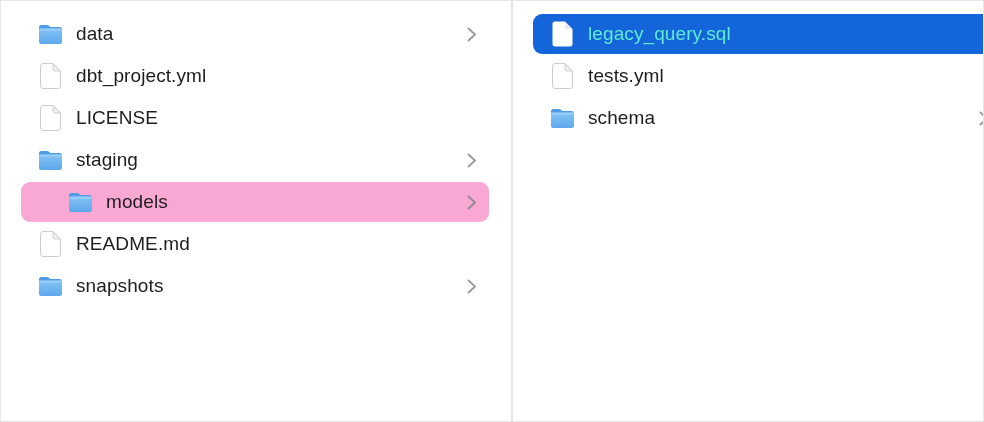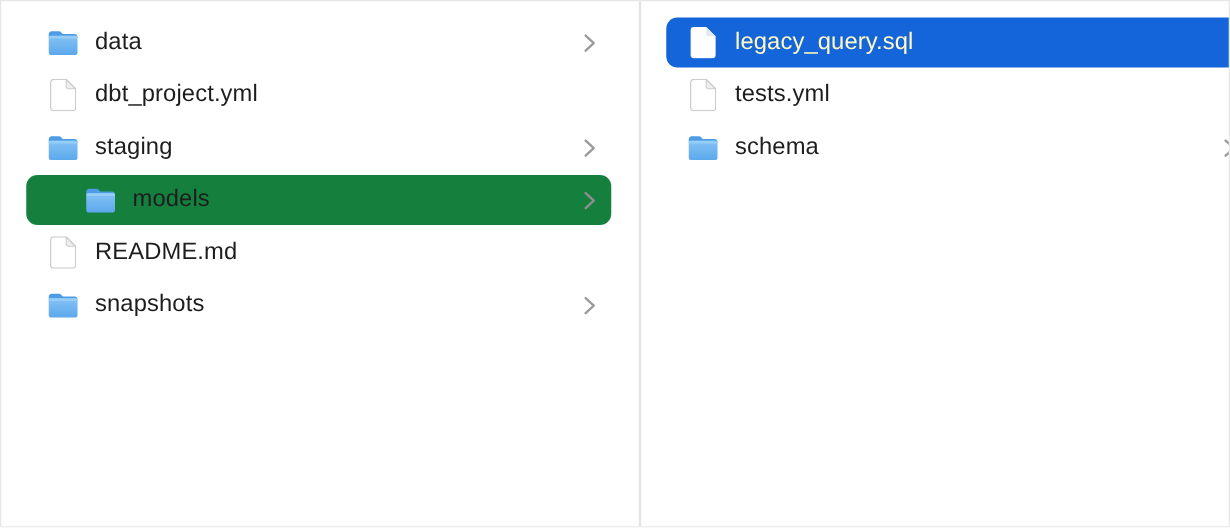--- a/index.html
+++ b/index.html
@@ -8,26 +8,26 @@
     border:1px solid #e7e7e7;background:#fff;
     display:flex;overflow:hidden;
     font-family:"Liberation Sans","DejaVu Sans",sans-serif;
   }
   .col{width:510px;box-sizing:border-box;padding-top:11px;flex:none;}
   .col-divider{width:2px;background:#e5e5e5;flex:none;}
   .row{
     height:40px;margin:2px 22px 2px 20px;padding:0 12px 0 16px;
     display:flex;align-items:center;border-radius:9px;
   }
-  .row.sel-gray{background:#15803d;padding-left:46px;}
+  .row.sel-gray{background:#f9a8d4;padding-left:46px;}
   .row.sel-blue{background:#1465da;}
   .icon-slot{width:27px;height:27px;flex:none;margin-right:12px;
     display:flex;align-items:center;justify-content:center;}
   .label{font-size:19px;color:#1d1d1f;white-space:nowrap;letter-spacing:.1px;}
-  .row.sel-blue .label{color:#fef9c3;}
+  .row.sel-blue .label{color:#5eead4;}
   .chevron{margin-left:auto;flex:none;display:flex;align-items:center;}
   .defs-holder{position:absolute;width:0;height:0;overflow:hidden;}
 </style>
 </head>
 <body>
 
 <svg class="defs-holder" aria-hidden="true">
   <defs>
     <linearGradient id="folderGrad" x1="0" y1="0" x2="0" y2="1">
       <stop offset="0" stop-color="#84c3f5"></stop>
@@ -60,20 +60,29 @@
       <span class="icon-slot">
         <svg width="21" height="26" viewBox="0 0 21 26">
             <path d="M3 .5h10L20.5 8v15a2.5 2.5 0 0 1-2.5 2.5H3A2.5 2.5 0 0 1 .5 23V3A2.5 2.5 0 0 1 3 .5z" fill="#fff" stroke="#cdcdcd"></path>
             <path d="M13 .8V6a2 2 0 0 0 2 2h5.3z" fill="#efefef" stroke="#cdcdcd" stroke-width=".9"></path>
           </svg>
       </span>
       <span class="label">dbt_project.yml</span>
     </div>
 
 
+    <div class="row">
+      <span class="icon-slot">
+        <svg width="21" height="26" viewBox="0 0 21 26">
+            <path d="M3 .5h10L20.5 8v15a2.5 2.5 0 0 1-2.5 2.5H3A2.5 2.5 0 0 1 .5 23V3A2.5 2.5 0 0 1 3 .5z" fill="#fff" stroke="#cdcdcd"></path>
+            <path d="M13 .8V6a2 2 0 0 0 2 2h5.3z" fill="#efefef" stroke="#cdcdcd" stroke-width=".9"></path>
+          </svg>
+      </span>
+      <span class="label">LICENSE</span>
+    </div>
 
     <div class="row">
       <span class="icon-slot">
         <svg width="25" height="21" viewBox="0 0 25 21">
             <path d="M1 3.4C1 2.1 2 1 3.3 1h6c.6 0 1.2.2 1.6.7l1.4 1.4h9.4c1.3 0 2.3 1 2.3 2.3v1H1z" fill="#4e9ce6"></path>
             <rect x="1" y="4.6" width="23" height="15.4" rx="2.3" fill="url(#folderGrad)"></rect>
             <rect x="1" y="4.6" width="23" height="2.2" rx="1.1" fill="#9ed2f8" opacity=".75"></rect>
           </svg>
       </span>
       <span class="label">staging</span>

